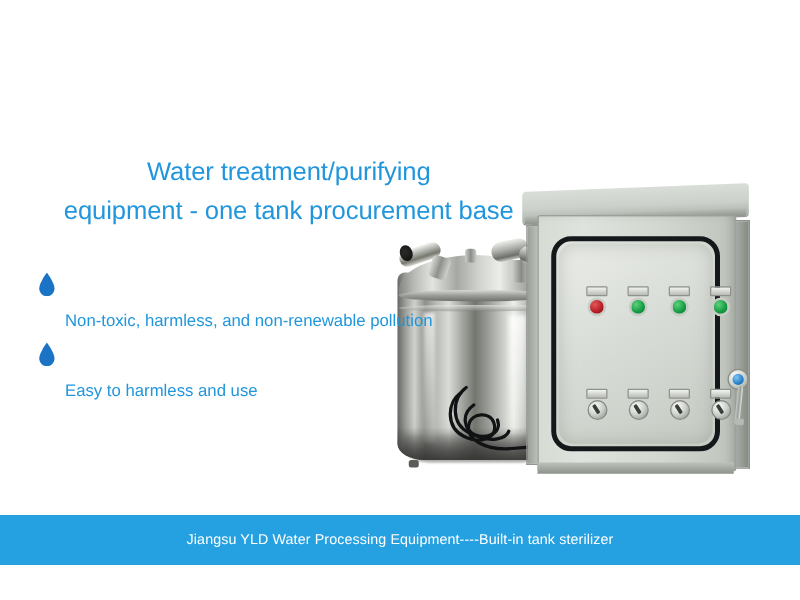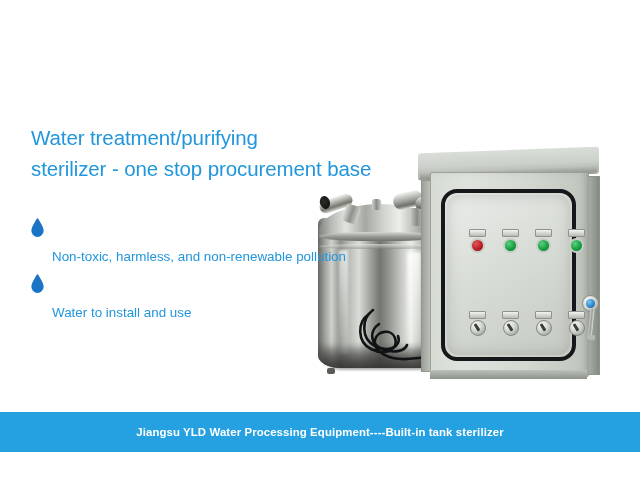--- a/index.html
+++ b/index.html
@@ -31,21 +31,21 @@
     top: 122px;
     width: 400px;
     color: #2196dc;
     font-size: 20.5px;
     line-height: 31px;
     font-weight: 400;
     letter-spacing: -0.1px;
     z-index: 6;
     white-space: nowrap;
   }
-  .headline .hl-line { display: block; }
+  .headline .hl-line { display: block; text-align: center; }
 
   .bullets {
     position: absolute;
     left: 31px;
     top: 216px;
     width: 360px;
     z-index: 6;
   }
   .bullet {
     position: relative;
@@ -498,52 +498,52 @@
     height: 40px;
     background: #25a0e0;
     display: flex;
     align-items: center;
     justify-content: center;
     z-index: 10;
   }
   .banner-text {
     color: #ffffff;
     font-size: 11.4px;
-    font-weight: 700;
+    font-weight: 400;
     letter-spacing: .1px;
   }
 </style>
 </head>
 <body>
 
 <div class="slide">
 
   <div class="headline">
     <span class="hl-line">Water treatment/purifying</span>
-    <span class="hl-line">sterilizer - one stop procurement base</span>
+    <span class="hl-line">equipment - one tank procurement base</span>
   </div>
 
   <div class="bullets">
 
     <div class="bullet">
       <span class="drop-icon">
         <svg width="13" height="19" viewBox="0 0 13 19">
           <path d="M6.5 0 C6.5 0 12.6 8.3 12.6 12.6 C12.6 16.2 9.8 19 6.5 19 C3.2 19 0.4 16.2 0.4 12.6 C0.4 8.3 6.5 0 6.5 0 Z" fill="#1a73c4"></path>
         </svg>
       </span>
       <span class="bullet-text">Non-toxic, harmless, and non-renewable pollution</span>
     </div>
 
     <div class="bullet">
       <span class="drop-icon">
         <svg width="13" height="19" viewBox="0 0 13 19">
           <path d="M6.5 0 C6.5 0 12.6 8.3 12.6 12.6 C12.6 16.2 9.8 19 6.5 19 C3.2 19 0.4 16.2 0.4 12.6 C0.4 8.3 6.5 0 6.5 0 Z" fill="#1a73c4"></path>
         </svg>
       </span>
-      <span class="bullet-text">Water to install and use</span>
+      <span class="bullet-text">Easy to harmless and use</span>
     </div>
 
   </div>
 
   <div class="product">
 
     <div class="tank">
       <div class="tank-body"></div>
       <div class="tank-dome"></div>
       <div class="tank-lidring"></div>

